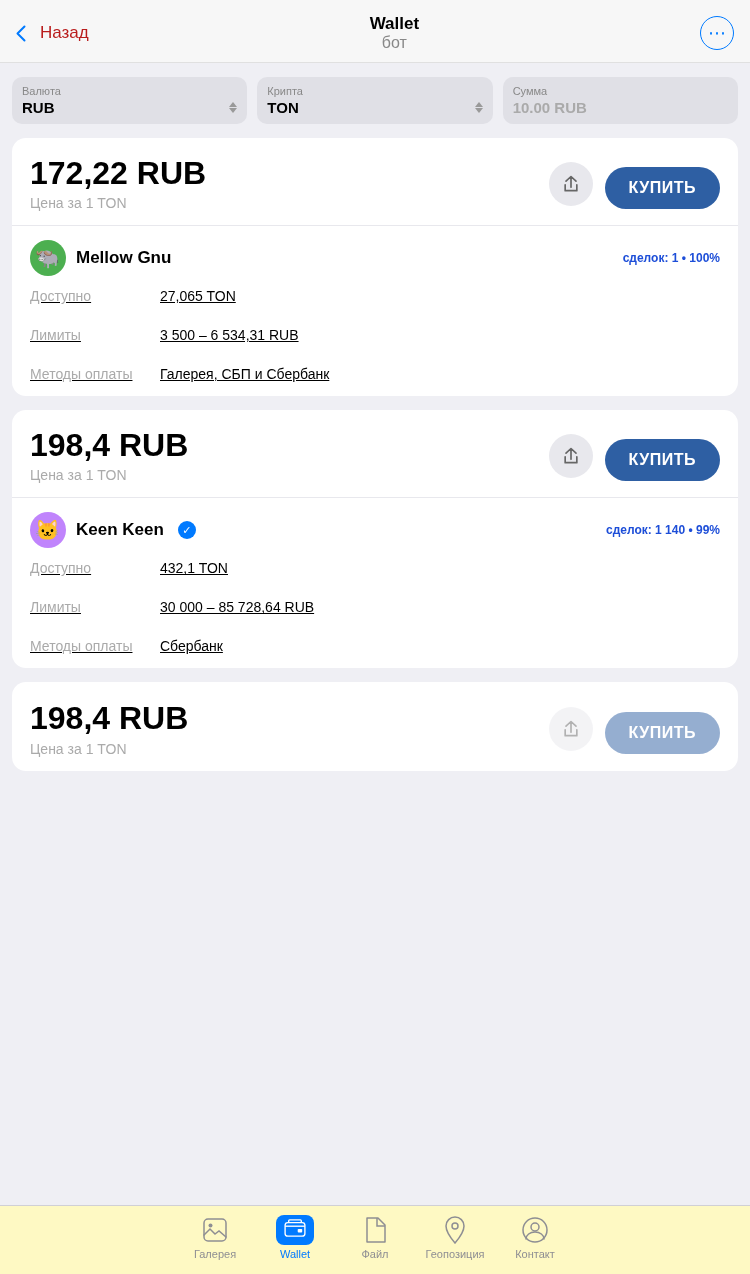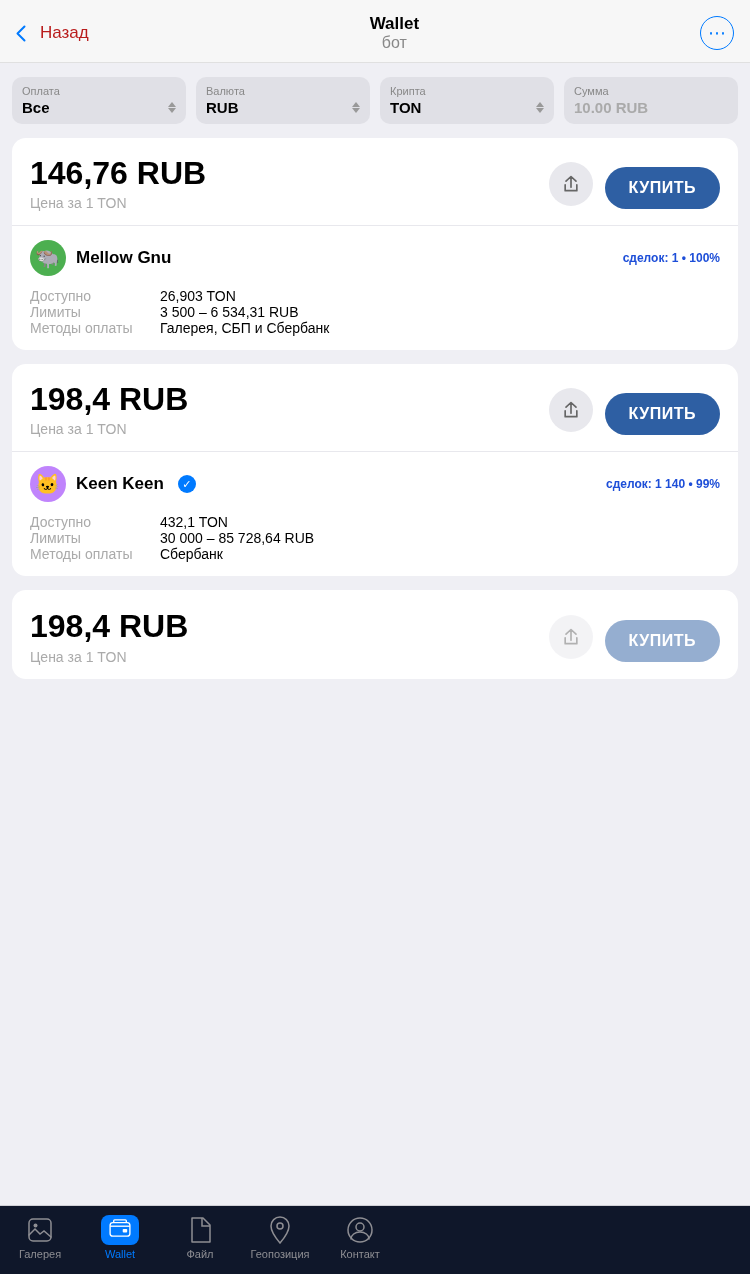--- a/index.html
+++ b/index.html
@@ -219,21 +219,22 @@
       margin-left: 4px;
     }
     .seller-stats {
       font-size: 12px;
       color: #1d4ed8;
       font-weight: bold;
     }
     .seller-details {
       display: grid;
       grid-template-columns: 130px 1fr;
-      row-gap: 0;
+      row-gap: 23px;
+      text-decoration: underline;
     }
     .detail-label {
       font-size: 14px;
       color: #aaa;
     }
     .detail-value {
       font-size: 14px;
       color: #000;
     }
 
@@ -263,24 +264,24 @@
       gap: 12px;
       opacity: 0.5;
     }
 
     
     .tab-bar {
       position: fixed;
       bottom: 0;
       left: 0;
       width: 750px;
-      background: #0f172a;
+      background: #fef9c3;
       border-top: 1px solid #d0d0d5;
       display: flex;
-      justify-content: flex-start;
+      justify-content: center;
       padding: 10px 0 14px;
     }
     .tab-item {
       display: flex;
       flex-direction: column;
       align-items: center;
       gap: 4px;
       cursor: pointer;
       min-width: 80px;
     }
@@ -322,30 +323,20 @@
   <div class="header-center">
     <div class="header-title">Wallet</div>
     <div class="header-subtitle">бот</div>
   </div>
   <div class="header-menu">
     <span>⋯</span>
   </div>
 </div>
 
 <div class="filter-bar">
-  <div class="filter-item">
-    <span class="filter-label">Оплата</span>
-    <div class="filter-value-row">
-      <span class="filter-value">Все</span>
-      <div class="chevron-icon">
-        <span class="chevron-up"></span>
-        <span class="chevron-down"></span>
-      </div>
-    </div>
-  </div>
   <div class="filter-item">
     <span class="filter-label">Валюта</span>
     <div class="filter-value-row">
       <span class="filter-value">RUB</span>
       <div class="chevron-icon">
         <span class="chevron-up"></span>
         <span class="chevron-down"></span>
       </div>
     </div>
   </div>
@@ -365,21 +356,21 @@
       <span class="filter-value muted">10.00 RUB</span>
     </div>
   </div>
 </div>
 
 <div class="cards-container scroll-area">
 
   <div class="price-card">
     <div class="price-top">
       <div class="price-info">
-        <div class="price-amount">146,76 RUB</div>
+        <div class="price-amount">172,22 RUB</div>
         <div class="price-caption">Цена за 1 TON</div>
       </div>
       <div class="price-actions">
         <div class="share-btn">
           <svg width="20" height="20" viewBox="0 0 24 24" fill="none">
             <path d="M18 8.5L12 3L6 8.5M12 3V16M5 13V20H19V13" stroke="#666" stroke-width="2" stroke-linecap="round" stroke-linejoin="round"></path>
           </svg>
         </div>
         <div class="buy-btn">КУПИТЬ</div>
       </div>
@@ -389,21 +380,21 @@
         <div class="seller-left">
           <div class="seller-avatar green">
             <span>🐃</span>
           </div>
           <span class="seller-name">Mellow Gnu</span>
         </div>
         <span class="seller-stats">сделок: 1 • 100%</span>
       </div>
       <div class="seller-details">
         <span class="detail-label">Доступно</span>
-        <span class="detail-value">26,903 TON</span>
+        <span class="detail-value">27,065 TON</span>
         <span class="detail-label">Лимиты</span>
         <span class="detail-value">3 500 – 6 534,31 RUB</span>
         <span class="detail-label">Методы оплаты</span>
         <span class="detail-value">Галерея, СБП и Сбербанк</span>
       </div>
     </div>
   </div>
 
   <div class="price-card">
     <div class="price-top">

